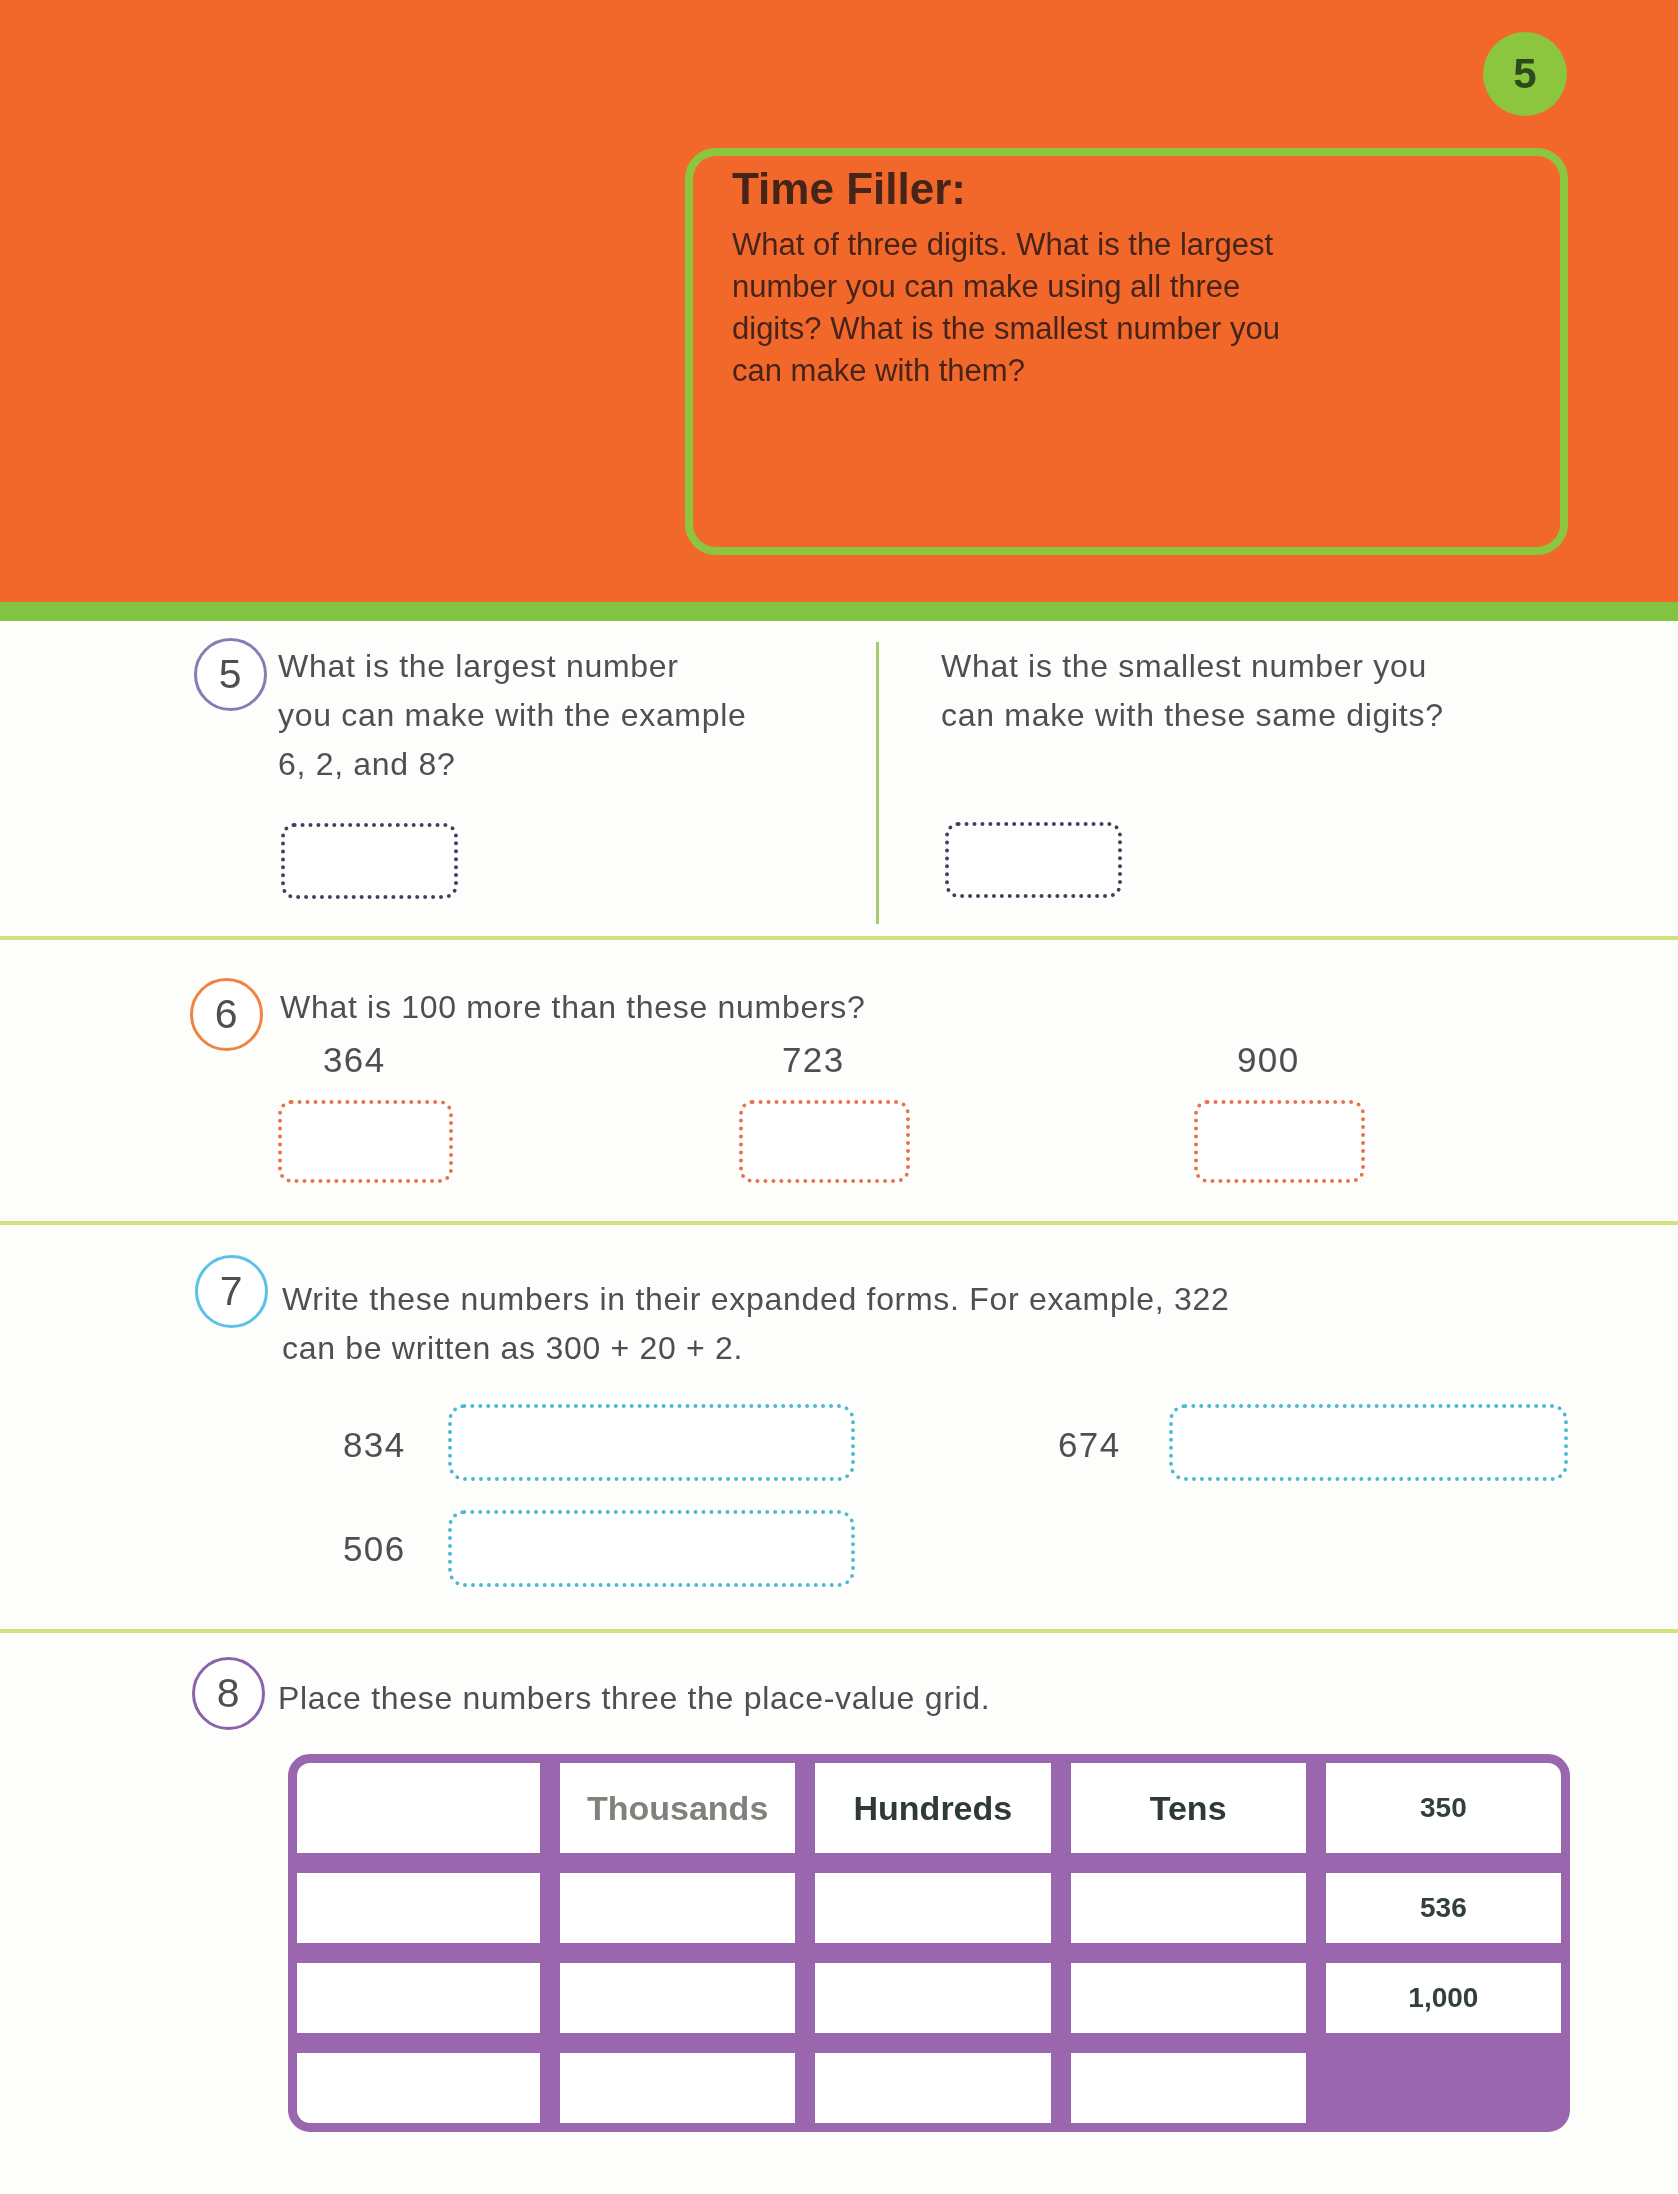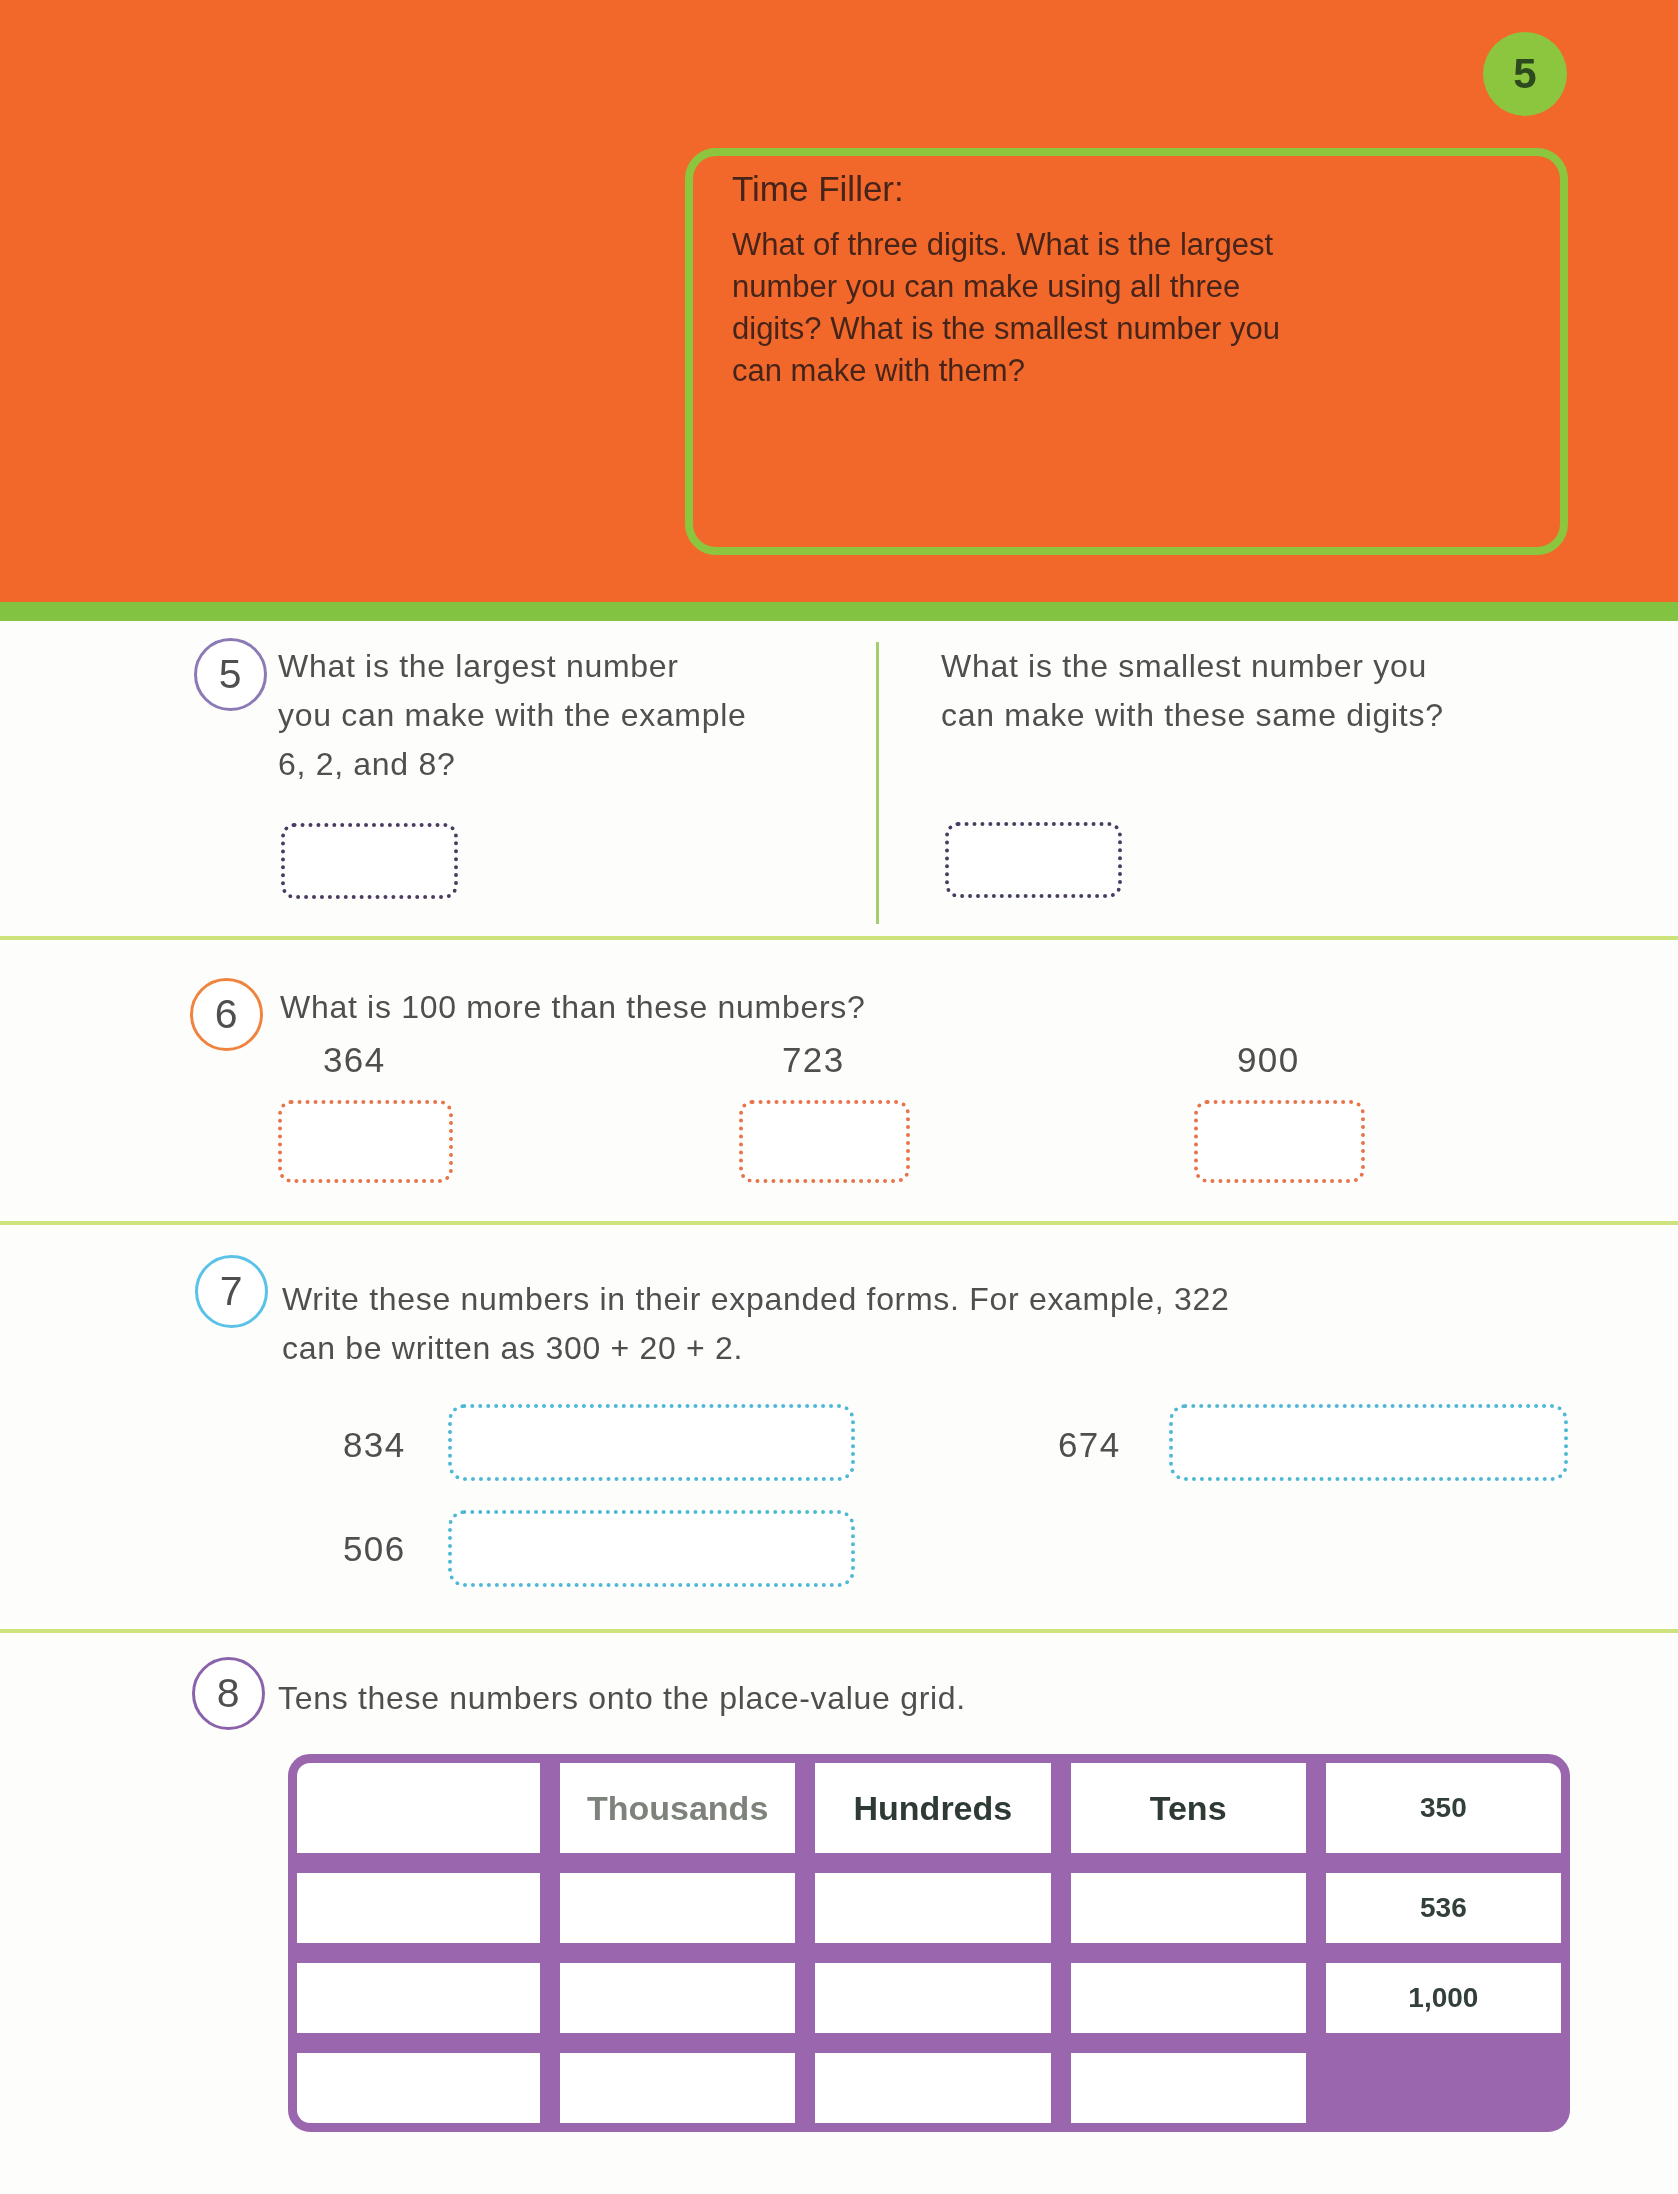--- a/index.html
+++ b/index.html
@@ -15,21 +15,21 @@
   #page-badge{
     left:1483px;top:32px;width:84px;height:84px;border-radius:50%;
     background:#8cc63f;display:flex;align-items:center;justify-content:center;
     font-size:42px;font-weight:bold;color:#2c4a1d;
   }
   #time-filler{
     left:685px;top:148px;width:883px;height:407px;box-sizing:border-box;
     border:8.8px solid #8cc63f;border-radius:31px;
   }
   .tf-title{
-    left:732px;top:168px;font-size:35px;font-weight:normal;color:#46241a;line-height:42px;
+    left:732px;top:168px;font-size:44px;font-weight:bold;color:#46241a;line-height:42px;
   }
   .tf-line{left:732px;font-size:31px;color:#46241a;line-height:41px;}
   
   .qcircle{
     width:73px;height:73px;border-radius:50%;box-sizing:border-box;background:#fff;
     display:flex;align-items:center;justify-content:center;
     font-size:41px;color:#4f4f4f;letter-spacing:0.7px;
   }
   .prompt{font-size:32px;color:#4f4f4f;letter-spacing:0.7px;line-height:49px;white-space:nowrap;}
   .num{font-size:35px;color:#4f4f4f;letter-spacing:1.4px;}
@@ -123,21 +123,21 @@
   <div class="abs answer-box q7-box" style="left:1169px;top:1404px;width:399px;"></div>
 
   <div class="abs num" style="left:343px;top:1529px;">506</div>
   <div class="abs answer-box q7-box" style="left:448px;top:1510px;width:407px;"></div>
 
   <div class="abs divider" style="top:1629px;"></div>
 
   <div class="abs qcircle" id="q8-circle">
     <span>8</span>
   </div>
-  <div class="abs prompt" style="left:278px;top:1674px;">Tens these numbers onto the place-value grid.</div>
+  <div class="abs prompt" style="left:278px;top:1674px;">Place these numbers three the place-value grid.</div>
 
   <div id="pv-table" class="abs">
 
     <div class="pv-cell"></div>
     <div class="pv-cell pv-head faded">Thousands</div>
     <div class="pv-cell pv-head">Hundreds</div>
     <div class="pv-cell pv-head">Tens</div>
 
     <div class="pv-cell pv-rowlabel">350</div>
     <div class="pv-cell"></div>

